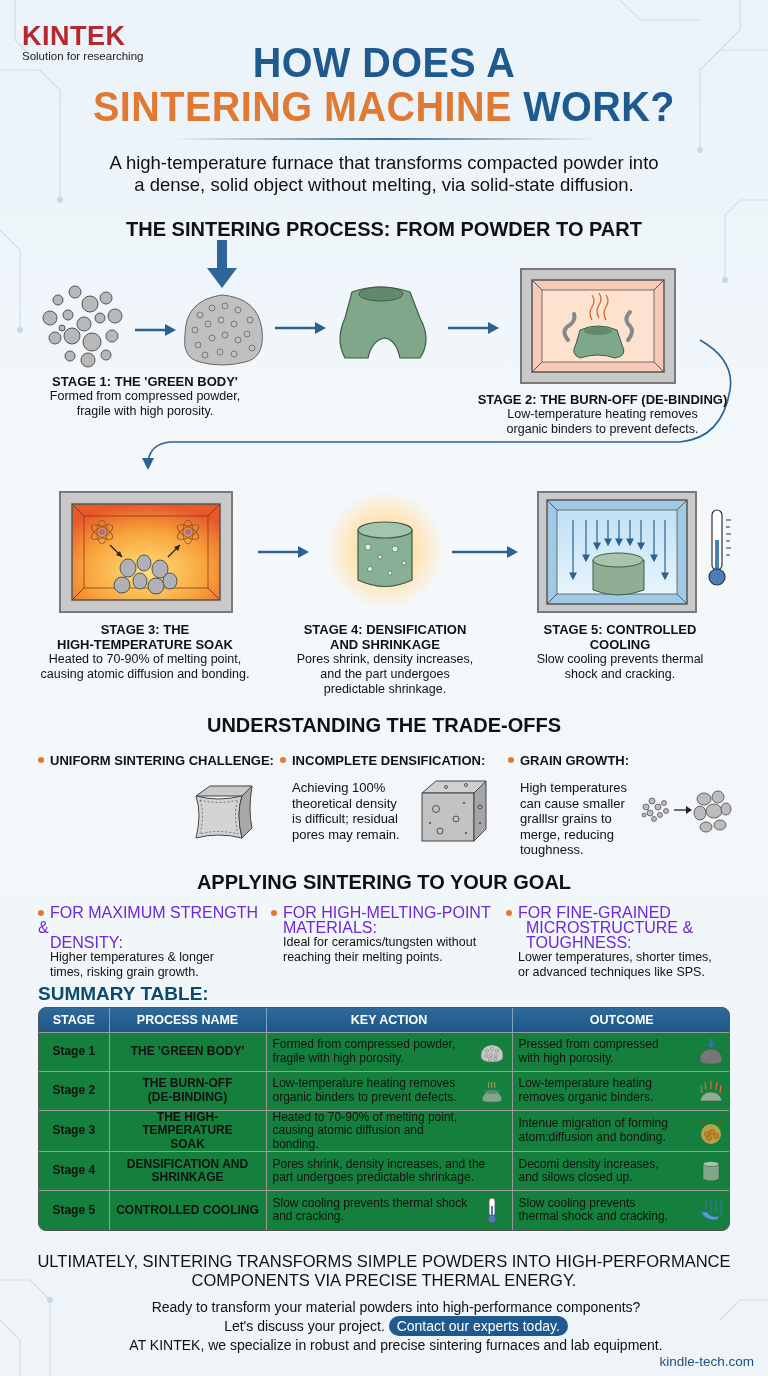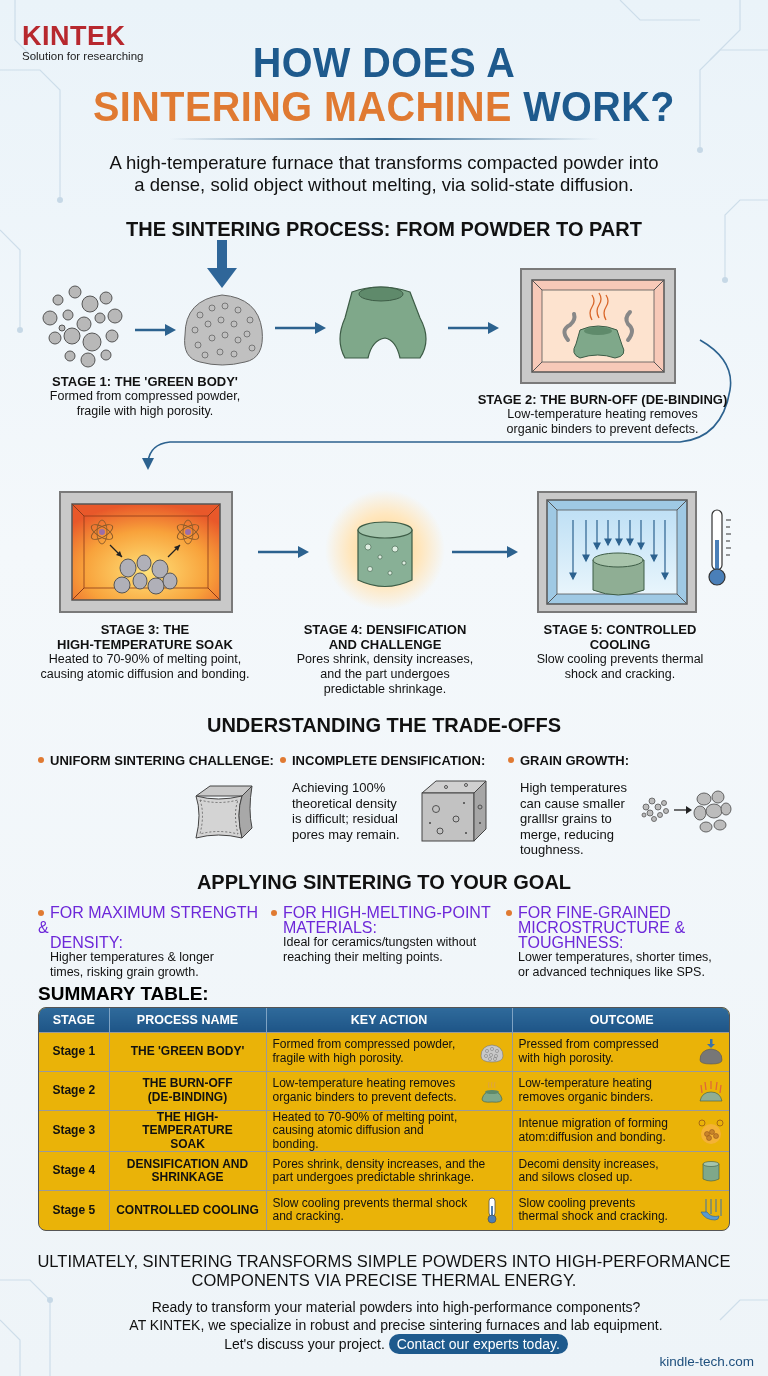--- a/index.html
+++ b/index.html
@@ -35,24 +35,24 @@
   
   .sh2 { top: 714px; font-size: 20px; }
   .trade-h { font-weight: 700; font-size: 13px; color: #111; }
   .bullet { display: inline-block; width: 6px; height: 6px; border-radius: 50%; background: #e07a32; margin-right: 6px; vertical-align: 2px; }
   .trade-p { font-size: 13px; line-height: 15.5px; color: #111; }
 
   .sh3 { top: 871px; font-size: 20px; }
   .goal-h { font-weight: 400; font-size: 16px; line-height: 15px; color: #6d28d9; }
   .goal-p { font-size: 12.5px; line-height: 15px; color: #111; }
 
-  .summary-h { left: 38px; top: 983px; font-weight: 700; font-size: 19px; color: #000000; }
+  .summary-h { left: 38px; top: 983px; font-weight: 700; font-size: 19px; color: #0c4a6e; }
 
   
-  .tbl { left: 38px; top: 1007px; width: 692px; border: 1.5px solid #555; border-radius: 8px; overflow: hidden; background: #eab308; }
+  .tbl { left: 38px; top: 1007px; width: 692px; border: 1.5px solid #555; border-radius: 8px; overflow: hidden; background: #15803d; }
   table { border-collapse: collapse; width: 100%; table-layout: fixed; }
   th { background: linear-gradient(180deg, #2f6a9b, #1e5587); color: #fff; font-size: 12.5px; font-weight: 700; height: 24px; border-right: 1px solid #7ea3c4; }
   th:last-child { border-right: none; }
   td { font-size: 12px; height: 39px; border-top: 1px solid #9a9a9a; border-right: 1px solid #9a9a9a; vertical-align: middle; line-height: 13.5px; color: #111; }
   td:last-child { border-right: none; }
   td.c-stage { text-align: center; font-weight: 700; }
   td.c-proc { text-align: center; font-weight: 700; padding: 0 4px; }
   td.c-text { padding: 0 6px; position: relative; }
   td.c-text .txt { display: block; padding-right: 34px; }
   td.c-text .ico { position: absolute; right: 6px; top: 50%; transform: translateY(-50%); width: 28px; height: 28px; }
@@ -331,21 +331,21 @@
 </svg>
 
 <div class="abs" style="left:30px;top:622px;width:230px">
   <div class="stage-title">STAGE 3: THE</div>
   <div class="stage-title">HIGH-TEMPERATURE SOAK</div>
   <div class="stage-desc">Heated to 70-90% of melting point,</div>
   <div class="stage-desc">causing atomic diffusion and bonding.</div>
 </div>
 <div class="abs" style="left:270px;top:622px;width:230px">
   <div class="stage-title">STAGE 4: DENSIFICATION</div>
-  <div class="stage-title">AND CHALLENGE</div>
+  <div class="stage-title">AND SHRINKAGE</div>
   <div class="stage-desc">Pores shrink, density increases,</div>
   <div class="stage-desc">and the part undergoes</div>
   <div class="stage-desc">predictable shrinkage.</div>
 </div>
 <div class="abs" style="left:510px;top:622px;width:220px">
   <div class="stage-title">STAGE 5: CONTROLLED</div>
   <div class="stage-title">COOLING</div>
   <div class="stage-desc">Slow cooling prevents thermal</div>
   <div class="stage-desc">shock and cracking.</div>
 </div>
@@ -435,21 +435,21 @@
   <div class="goal-p" style="margin-left:12px">times, risking grain growth.</div>
 </div>
 <div class="abs" style="left:271px;top:905px;width:240px">
   <div class="goal-h"><span class="bullet"></span><span>FOR HIGH-MELTING-POINT</span></div>
   <div class="goal-h" style="margin-left:12px">MATERIALS:</div>
   <div class="goal-p" style="margin-left:12px">Ideal for ceramics/tungsten without</div>
   <div class="goal-p" style="margin-left:12px">reaching their melting points.</div>
 </div>
 <div class="abs" style="left:506px;top:905px;width:250px">
   <div class="goal-h"><span class="bullet"></span><span>FOR FINE-GRAINED</span></div>
-  <div class="goal-h" style="margin-left:12px">MICROSTRUCTURE &amp; TOUGHNESS:</div>
+  <div class="goal-h" style="margin-left:20px">MICROSTRUCTURE &amp; TOUGHNESS:</div>
   <div class="goal-p" style="margin-left:12px">Lower temperatures, shorter times,</div>
   <div class="goal-p" style="margin-left:12px">or advanced techniques like SPS.</div>
 </div>
 
 <div class="abs summary-h">SUMMARY TABLE:</div>
 
 <div class="abs tbl">
   <table>
     <colgroup>
         <col style="width:70px">
@@ -600,19 +600,19 @@
     </tbody>
   </table>
 </div>
 
 <div class="abs closing-h">
   <div>ULTIMATELY, SINTERING TRANSFORMS SIMPLE POWDERS INTO HIGH-PERFORMANCE</div>
   <div>COMPONENTS VIA PRECISE THERMAL ENERGY.</div>
 </div>
 <div class="abs closing-p">
   <div>Ready to transform your material powders into high-performance components?</div>
-  <div>AT KINTEK, we specialize in robust and precise sintering furnaces and lab equipment.</div>
   <div>
     <span>Let's discuss your project.</span>
     <span class="cta">Contact our experts today.</span>
   </div>
+  <div>AT KINTEK, we specialize in robust and precise sintering furnaces and lab equipment.</div>
 </div>
 <div class="abs site">kindle-tech.com</div>
 
 </body></html>

